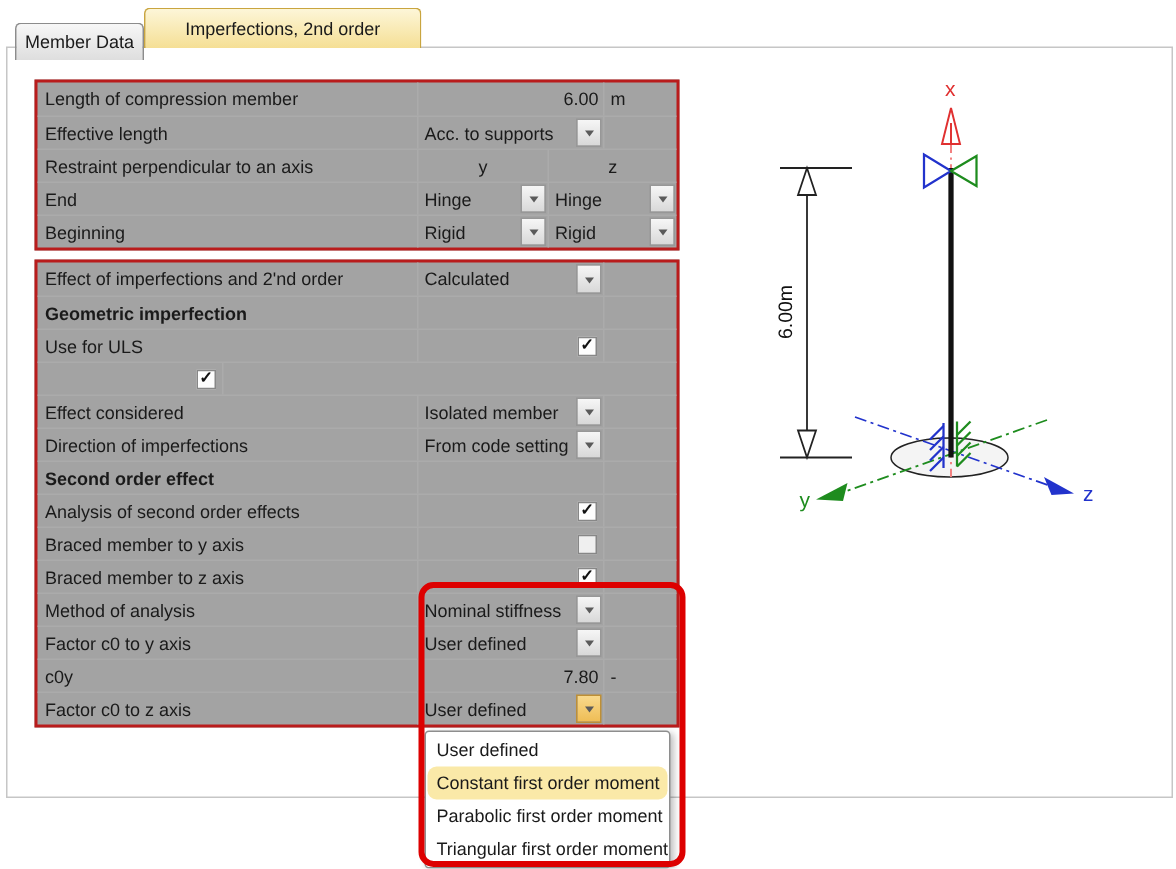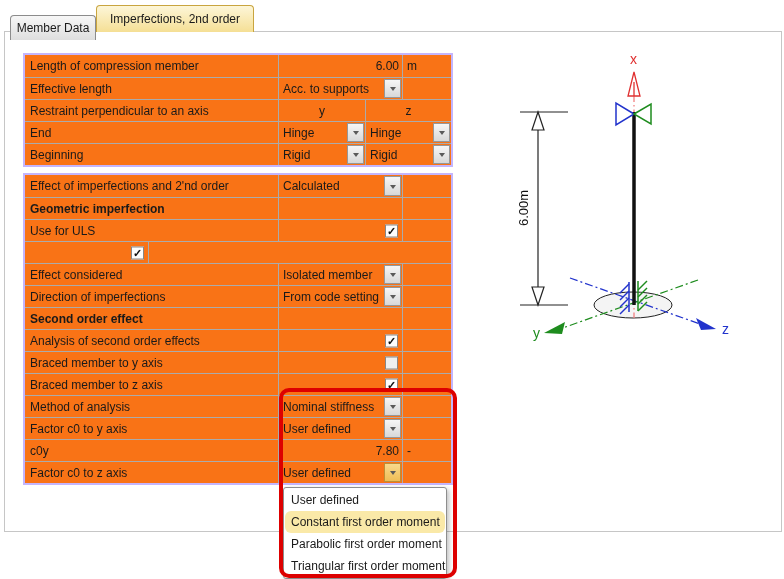--- a/index.html
+++ b/index.html
@@ -5,27 +5,27 @@
   html,body{margin:0;padding:0;}
   body{
     width:784px;height:579px;position:relative;background:#fff;
     font-family:"Liberation Sans", sans-serif;font-size:12px;color:#1a1a1a;
     overflow:hidden;
   }
   
   .tab{position:absolute;box-sizing:border-box;display:flex;align-items:center;justify-content:center;
        border:1px solid #8c8c8c;border-bottom:none;border-radius:4px 4px 0 0;cursor:default;}
   .tab-inactive{left:10px;top:15px;width:86px;height:25px;background:linear-gradient(#f7f7f7,#dedede);z-index:2;}
-  .tab-active{left:96px;top:5px;width:158px;height:27px;background:linear-gradient(#fdf6d8,#f5df95);
+  .tab-active{left:96px;top:5px;width:185px;height:27px;background:linear-gradient(#fdf6d8,#f5df95);
        border-color:#c9a53f;z-index:3;}
   
   .panel{position:absolute;left:4px;top:31px;width:778px;height:501px;
        border:1px solid #c6c6c6;box-sizing:border-box;background:#fff;z-index:1;}
   
-  .tbl{position:absolute;left:23px;width:426px;border:2px solid #c4b5fd;background:#f97316;z-index:2;}
+  .tbl{position:absolute;left:23px;width:426px;border:2px solid #b91c1c;background:#a3a3a3;z-index:2;}
   #tbl1{top:53px;}
   #tbl2{top:173px;}
   .row{height:22px;display:flex;border-top:1px solid #ababab;box-sizing:border-box;align-items:stretch;}
   .row:first-child{border-top:none;}
   .c-label{width:254px;padding-left:5px;display:flex;align-items:center;border-right:1px solid #ababab;box-sizing:border-box;overflow:hidden;white-space:nowrap;}
   .c-label.bold{font-weight:bold;}
   .c-value{width:124px;display:flex;align-items:center;border-right:1px solid #ababab;box-sizing:border-box;position:relative;}
   .c-unit{flex:1;display:flex;align-items:center;padding-left:4px;box-sizing:border-box;}
   .c-split{width:87px;display:flex;align-items:center;justify-content:center;border-right:1px solid #ababab;box-sizing:border-box;position:relative;}
   .c-split2{flex:1;display:flex;align-items:center;justify-content:center;box-sizing:border-box;position:relative;}

